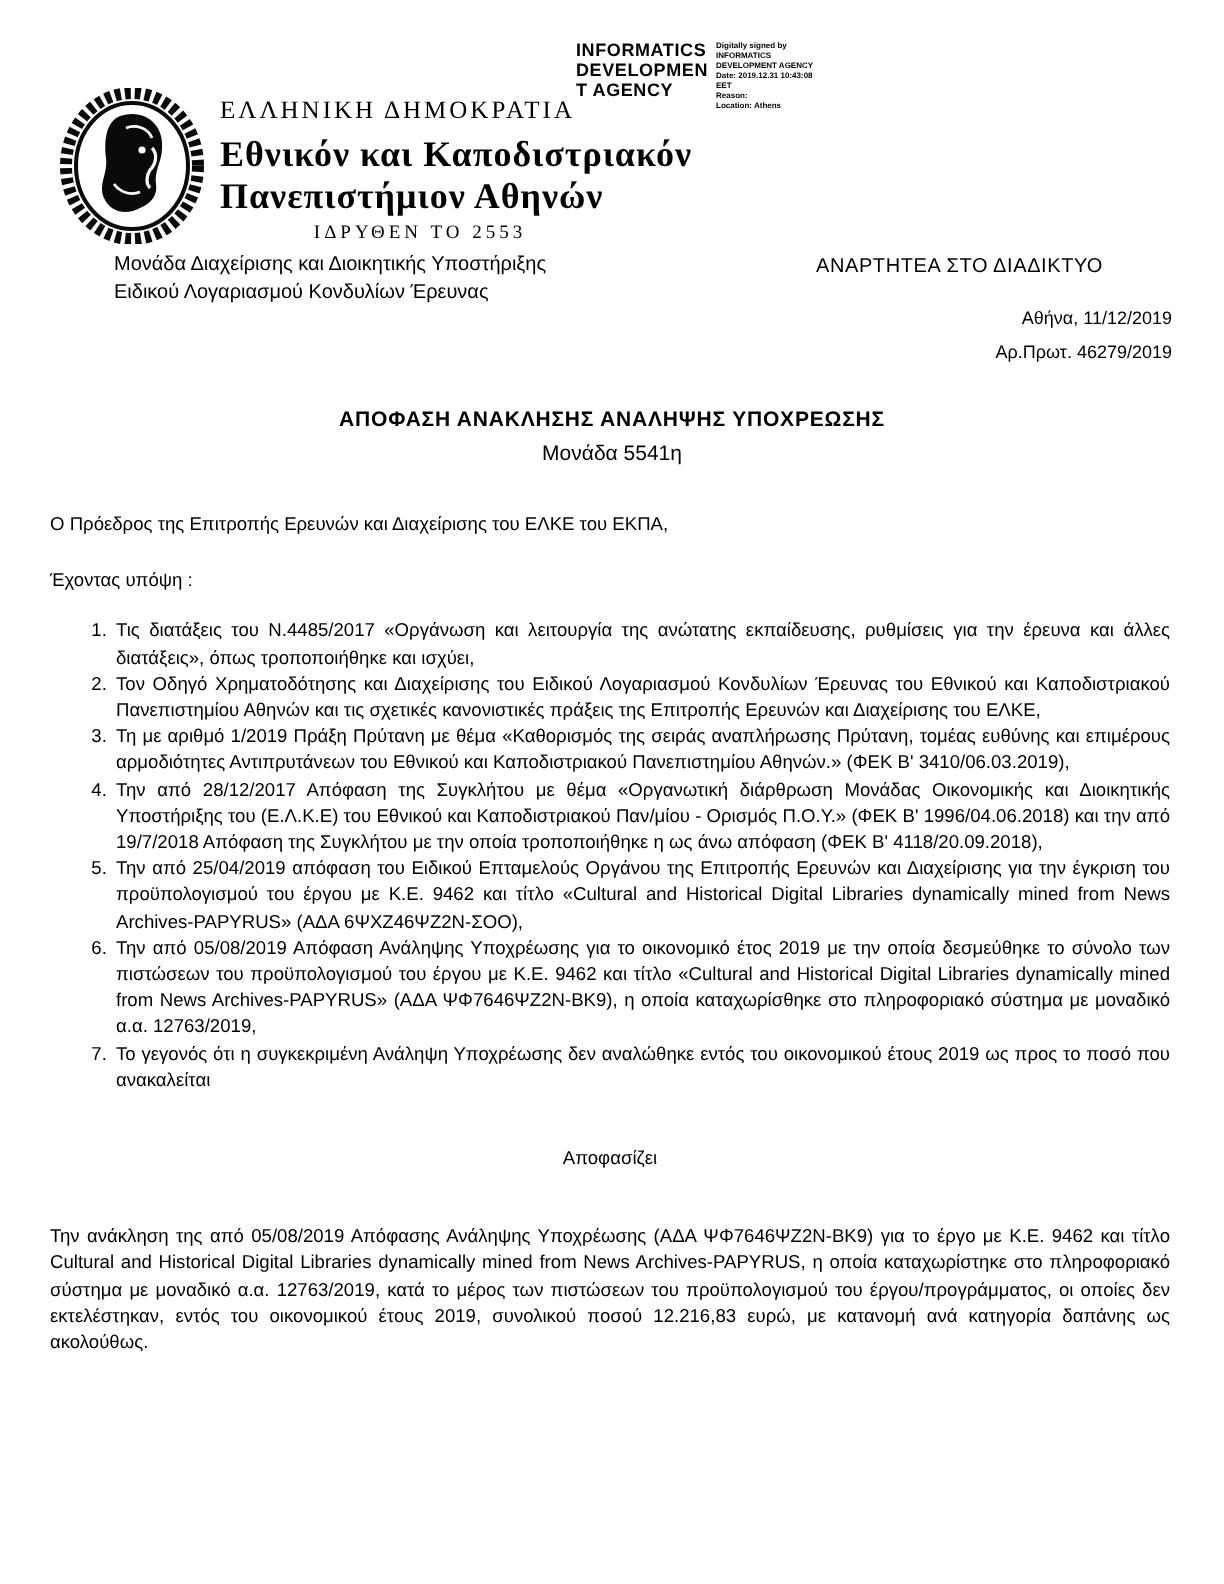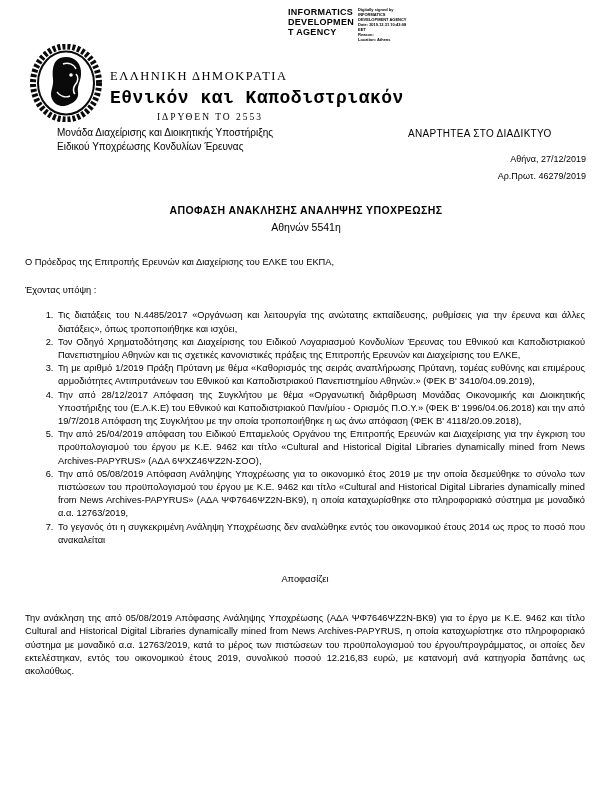--- a/index.html
+++ b/index.html
@@ -11,21 +11,21 @@
     color:#000;
     font-family:"Liberation Sans", sans-serif;
     overflow:hidden;
   }
   .ada{
     position:absolute;top:7px;left:405px;
     font-size:12px;letter-spacing:.5px;
     white-space:nowrap;
   }
   .stamp{
-    position:absolute;top:7px;left:288px;width:120px;
+    position:absolute;top:20px;left:288px;width:120px;
     display:flex;gap:4px;
   }
   .stamp-agency{
     font-size:9px;line-height:10px;font-weight:bold;
     white-space:pre-line;letter-spacing:.3px;
   }
   .stamp-details{
     font-size:4px;line-height:5px;font-weight:bold;
     white-space:pre-line;width:60px;
   }
@@ -33,21 +33,21 @@
     position:absolute;top:44px;left:30px;
     display:flex;align-items:flex-end;gap:8px;
   }
   .seal{width:72px;height:78px;flex:0 0 auto;}
   .header-text{padding-top:2px;}
   .republic{
     font-family:"Liberation Serif", serif;
     font-size:12.5px;letter-spacing:1.5px;margin-bottom:4px;
   }
   .uni{
-    font-family:Liberation Mono, monospace;
+    font-family:Liberation Serif, serif;
     font-size:18px;font-weight:bold;line-height:21px;
     letter-spacing:.5px;
   }
   .founded{
     font-family:"Liberation Serif", serif;
     font-size:9.5px;letter-spacing:2px;
     text-align:center;margin-top:3px;width:200px;
   }
   .unit{
     position:absolute;top:126px;left:57px;
@@ -108,49 +108,50 @@
       <ellipse cx="36" cy="39" rx="28" ry="31.5" fill="none" stroke="#0a0a0a" stroke-width="2"></ellipse>
       <path d="M30 14 C 42 10, 52 18, 51 30 C 51 37, 47 41, 48 48 C 49 54, 45 58, 40 60 C 33 64, 25 62, 22 55 C 19 48, 24 43, 23 35 C 22 26, 23 17, 30 14 Z" fill="#0a0a0a"></path>
       <path d="M46 30 C 49 33, 48 38, 45 41 C 43 44, 43 48, 45 50" fill="none" stroke="#fff" stroke-width="1.6"></path>
       <path d="M33 20 C 38 18, 44 20, 46 25" fill="none" stroke="#fff" stroke-width="1.4"></path>
       <path d="M27 48 C 30 52, 35 54, 40 52" fill="none" stroke="#fff" stroke-width="1.4"></path>
       <circle cx="41" cy="31" r="1.8" fill="#fff"></circle>
     </svg>
     <div class="header-text">
       <div class="republic">ΕΛΛΗΝΙΚΗ ΔΗΜΟΚΡΑΤΙΑ</div>
       <div class="uni">Εθνικόν και Καποδιστριακόν</div>
+      <div class="uni">Πανεπιστήμιον Αθηνών</div>
       <div class="founded">ΙΔΡΥΘΕΝ ΤΟ 2553</div>
     </div>
   </div>
 
   <div class="unit">
     <div>Μονάδα Διαχείρισης και Διοικητικής Υποστήριξης</div>
-    <div>Ειδικού Υποχρέωσης Κονδυλίων Έρευνας</div>
+    <div>Ειδικού Λογαριασμού Κονδυλίων Έρευνας</div>
   </div>
 
   <div class="right-block">
     <div class="posted">ΑΝΑΡΤΗΤΕΑ ΣΤΟ ΔΙΑΔΙΚΤΥΟ</div>
-    <div class="place-date">Αθήνα, 27/12/2019</div>
+    <div class="place-date">Αθήνα, 11/12/2019</div>
     <div class="protocol">Αρ.Πρωτ. 46279/2019</div>
   </div>
 
   <div class="title-block">
     <div class="doc-title">ΑΠΟΦΑΣΗ ΑΝΑΚΛΗΣΗΣ ΑΝΑΛΗΨΗΣ ΥΠΟΧΡΕΩΣΗΣ</div>
-    <div class="doc-act">Αθηνών 5541η</div>
+    <div class="doc-act">Μονάδα 5541η</div>
   </div>
 
   <div class="content">
     <div class="intro">Ο Πρόεδρος της Επιτροπής Ερευνών και Διαχείρισης του ΕΛΚΕ του ΕΚΠΑ,</div>
     <div class="having">Έχοντας υπόψη :</div>
     <ol class="grounds">
       <li>Τις διατάξεις του Ν.4485/2017 «Οργάνωση και λειτουργία της ανώτατης εκπαίδευσης, ρυθμίσεις για την έρευνα και άλλες διατάξεις», όπως τροποποιήθηκε και ισχύει,</li>
       <li>Τον Οδηγό Χρηματοδότησης και Διαχείρισης του Ειδικού Λογαριασμού Κονδυλίων Έρευνας του Εθνικού και Καποδιστριακού Πανεπιστημίου Αθηνών και τις σχετικές κανονιστικές πράξεις της Επιτροπής Ερευνών και Διαχείρισης του ΕΛΚΕ,</li>
-      <li>Τη με αριθμό 1/2019 Πράξη Πρύτανη με θέμα «Καθορισμός της σειράς αναπλήρωσης Πρύτανη, τομέας ευθύνης και επιμέρους αρμοδιότητες Αντιπρυτάνεων του Εθνικού και Καποδιστριακού Πανεπιστημίου Αθηνών.» (ΦΕΚ Β' 3410/04.09.2019),</li>
+      <li>Τη με αριθμό 1/2019 Πράξη Πρύτανη με θέμα «Καθορισμός της σειράς αναπλήρωσης Πρύτανη, τομέας ευθύνης και επιμέρους αρμοδιότητες Αντιπρυτάνεων του Εθνικού και Καποδιστριακού Πανεπιστημίου Αθηνών.» (ΦΕΚ Β' 3410/06.03.2019),</li>
       <li>Την από 28/12/2017 Απόφαση της Συγκλήτου με θέμα «Οργανωτική διάρθρωση Μονάδας Οικονομικής και Διοικητικής Υποστήριξης του (Ε.Λ.Κ.Ε) του Εθνικού και Καποδιστριακού Παν/μίου - Ορισμός Π.Ο.Υ.» (ΦΕΚ Β' 1996/04.06.2018) και την από 19/7/2018 Απόφαση της Συγκλήτου με την οποία τροποποιήθηκε η ως άνω απόφαση (ΦΕΚ Β' 4118/20.09.2018),</li>
       <li>Την από 25/04/2019 απόφαση του Ειδικού Επταμελούς Οργάνου της Επιτροπής Ερευνών και Διαχείρισης για την έγκριση του  προϋπολογισμού του έργου με Κ.Ε. 9462 και τίτλο «Cultural and Historical Digital Libraries dynamically mined from News Archives-PAPYRUS» (ΑΔΑ 6ΨΧΖ46ΨΖ2Ν-ΣΟΟ),</li>
       <li>Την από 05/08/2019 Απόφαση Ανάληψης Υποχρέωσης για το οικονομικό έτος 2019 με την οποία δεσμεύθηκε το σύνολο των πιστώσεων του προϋπολογισμού του έργου με Κ.Ε. 9462  και τίτλο «Cultural and Historical Digital Libraries dynamically mined from News Archives-PAPYRUS» (ΑΔΑ ΨΦ7646ΨΖ2Ν-ΒΚ9), η οποία καταχωρίσθηκε στο πληροφοριακό σύστημα με μοναδικό α.α. 12763/2019,</li>
-      <li>Το γεγονός ότι η συγκεκριμένη Ανάληψη Υποχρέωσης δεν αναλώθηκε εντός του οικονομικού έτους 2014 ως προς το ποσό που ανακαλείται</li>
+      <li>Το γεγονός ότι η συγκεκριμένη Ανάληψη Υποχρέωσης δεν αναλώθηκε εντός του οικονομικού έτους 2019 ως προς το ποσό που ανακαλείται</li>
     </ol>
     <div class="decides">Αποφασίζει</div>
     <div class="decision">Την ανάκληση της από 05/08/2019 Απόφασης Ανάληψης Υποχρέωσης (ΑΔΑ ΨΦ7646ΨΖ2Ν-ΒΚ9) για το έργο με Κ.Ε. 9462 και τίτλο Cultural and Historical Digital Libraries dynamically mined from News Archives-PAPYRUS, η οποία καταχωρίστηκε στο πληροφοριακό σύστημα με μοναδικό α.α. 12763/2019, κατά το μέρος των πιστώσεων του προϋπολογισμού του έργου/προγράμματος, οι οποίες δεν εκτελέστηκαν, εντός του οικονομικού έτους 2019, συνολικού ποσού 12.216,83 ευρώ, με κατανομή ανά κατηγορία δαπάνης ως ακολούθως.</div>
   </div>
 
 </div>
 
 </body></html>

